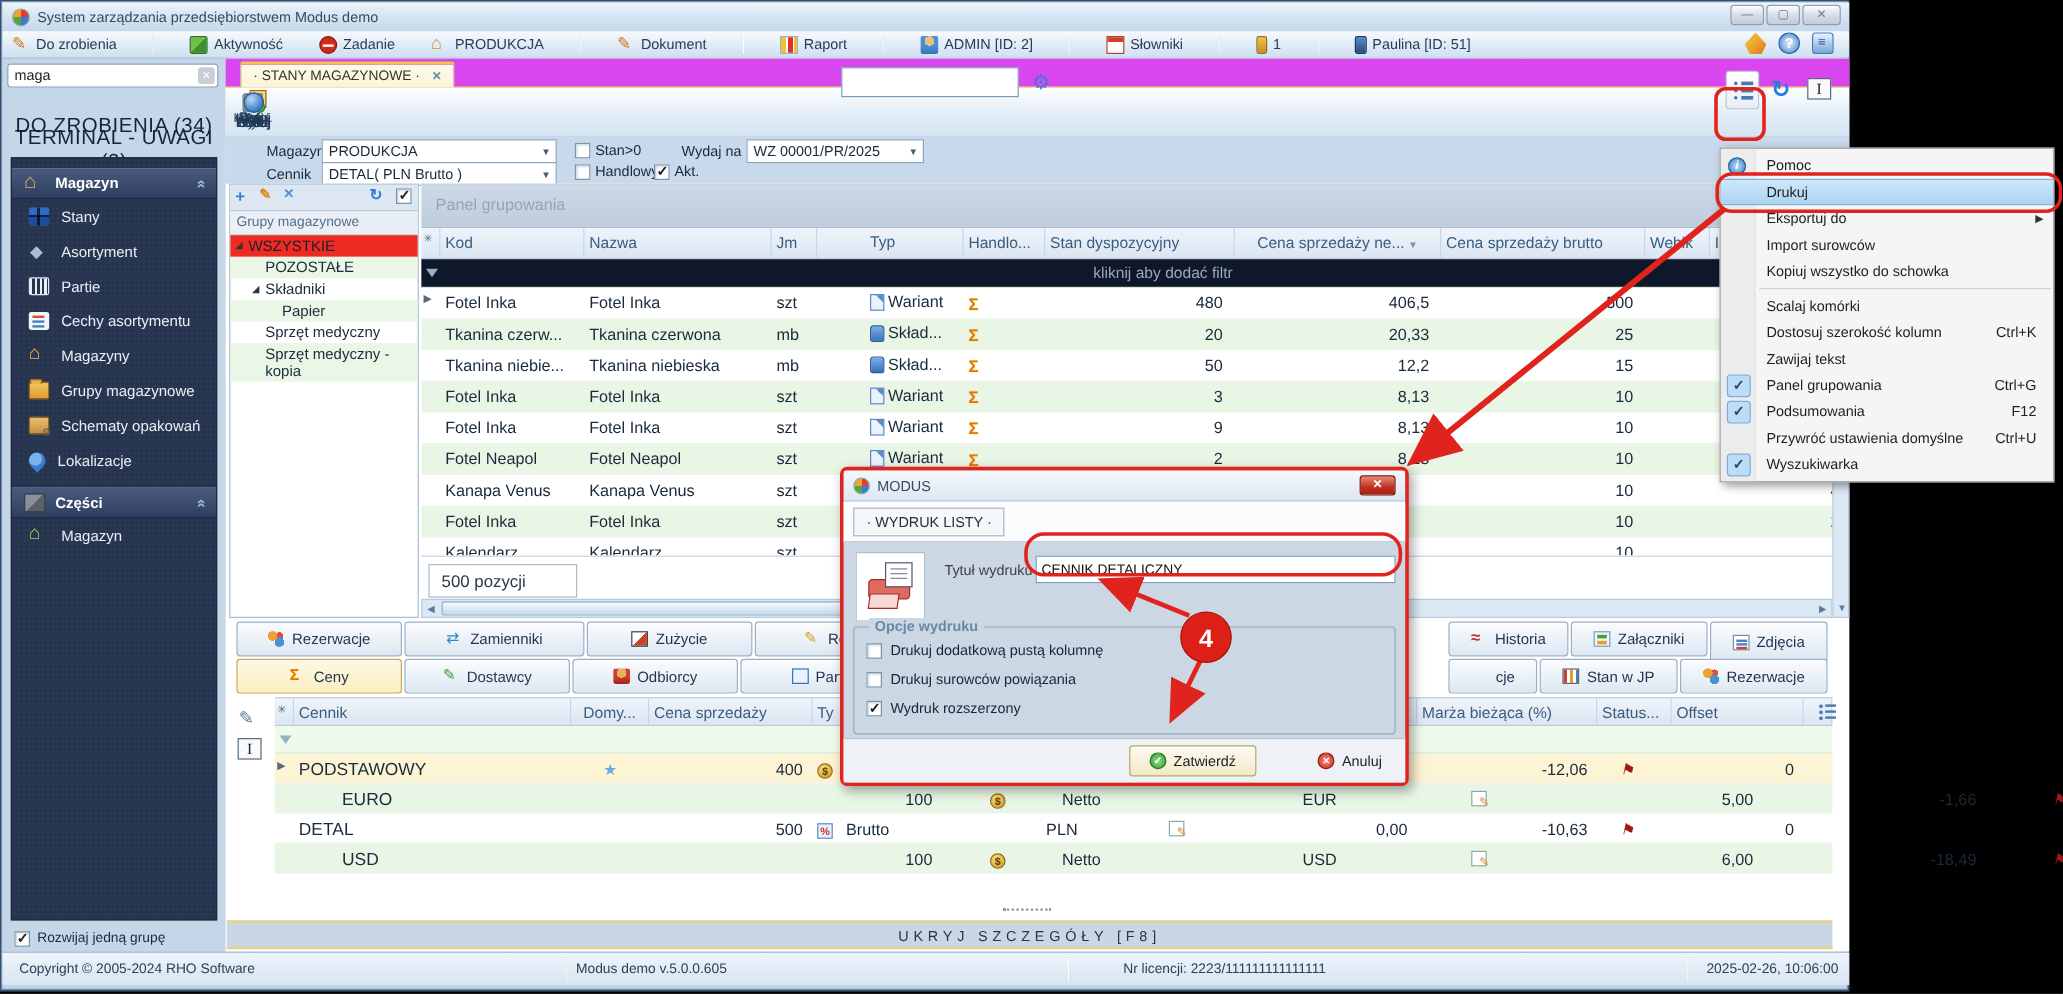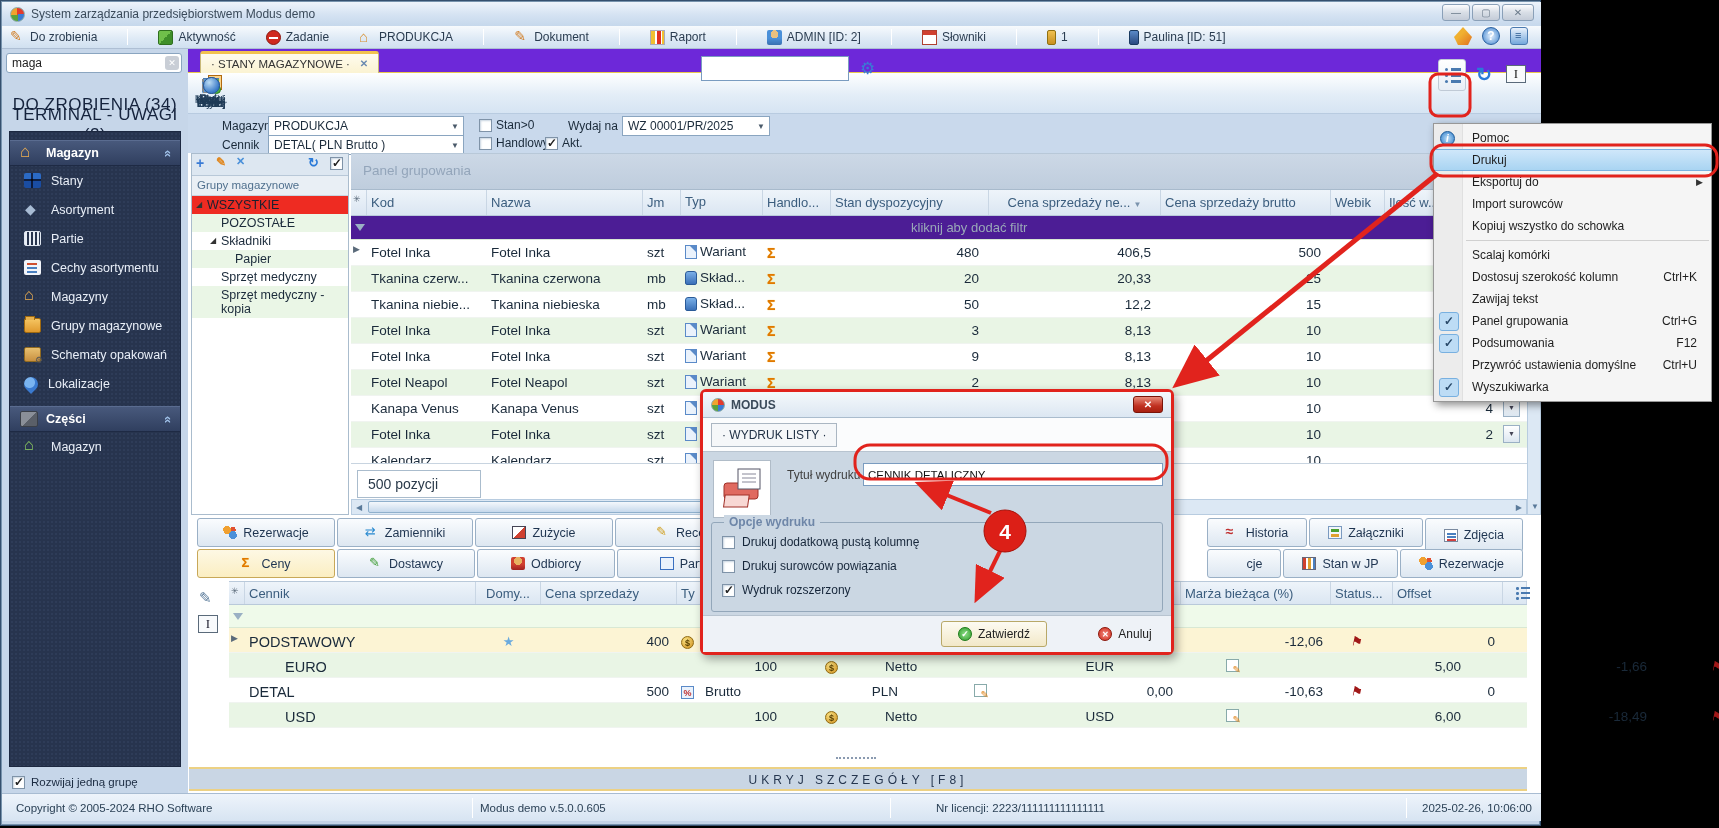--- a/index.html
+++ b/index.html
@@ -65,21 +65,21 @@
   .sii.i-pack::after { content:"⚙"; position:absolute; right:-3px; bottom:-4px; font-size:9px; color:#555; }
   .sii.i-pin { background:radial-gradient(circle at 50% 35%,#7ab4f0 0 5px,#3a7ad0 6px); border-radius:50% 50% 50% 0; transform:rotate(-45deg); width:14px; height:14px; }
   .sii.i-home-g::before { content:"⌂"; color:#8fcf60; font-size:16px; position:absolute; top:-3px; }
   #side-foot { position:absolute; left:0px; top:722px; width:186px; height:22px; display:flex; align-items:center; font-size:11.5px; color:#1a2a40; }
 
   .cb { width:13px; height:13px; background:#fff; border:1px solid #7f93a8; box-shadow:inset 1px 1px 2px #c8d4e0; display:inline-block; position:relative; flex:none; }
   .cb.on::after { content:"✓"; position:absolute; left:1px; top:-2px; font-size:12px; font-weight:bold; color:#222; }
 
   
   #main { left:187px; top:48px; width:1353px; height:744px; background:#fff; }
-  #tabstrip { position:absolute; left:0; top:0; width:1353px; height:24px; background:#6d28d9; border-bottom:1px solid #e8c84e; }
+  #tabstrip { position:absolute; left:0; top:0; width:1353px; height:24px; background:#d946ef; border-bottom:1px solid #e8c84e; }
   #tab-active { position:absolute; left:12px; top:2px; height:22px; padding:0 10px; background:linear-gradient(#fefbee,#fbf3d2); border:1px solid #c8b878; border-bottom:none; border-top:3px solid #f2c24e; border-radius:3px 3px 0 0; display:flex; align-items:center; font-size:11.5px; color:#333; }
   .tab-close { margin-left:10px; color:#6a8ab0; font-size:10px; font-weight:bold; }
   .tab-close::before { content:"✕"; }
   #toolbar { position:absolute; left:0; top:24px; width:1353px; height:41px; background:linear-gradient(#feffff,#e3edf7 55%,#d6e4f3); border-bottom:1px solid #b8cbe0; }
   .tbtn { position:absolute; top:2px; width:46px; height:37px; text-align:center; font-size:10.5px; color:#1f3b57; }
   .tbtn .tbi { display:block; height:21px; margin:1px auto 0; width:22px; position:relative; }
   .tbi.tb-plus::before { content:"+"; color:#3a7bd5; font-size:26px; font-weight:bold; line-height:18px; }
   .tbi.tb-pencil::before { content:"✎"; color:#e08820; font-size:18px; }
   .tbi.tb-copy { border:1px solid #7a9ac0; background:#eef4fa; width:13px; height:15px; margin-top:3px; box-shadow:4px -3px 0 -1px #fff,4px -3px 0 0 #7a9ac0; }
   .tbi.tb-x::before { content:"✕"; color:#4a90d9; font-size:16px; font-weight:bold; }
@@ -119,29 +119,29 @@
   .titem.alt { background:#eaf6e6; }
   .titem.sel { background:#ee2b22; color:#1a2030; }
   .titem .tri { width:11px; font-size:8px; color:#333; flex:none; padding-top:2px; }
   .titem.i1 { padding-left:18px; } .titem.i2 { padding-left:32px; }
 
   
   #grid { position:absolute; left:163px; top:104px; width:1176px; height:310px; background:#fff; border-top:1px solid #b8c8d8; overflow:hidden; }
   #grouppanel { height:36px; background:linear-gradient(#ccd8e6,#bfcddd); border-bottom:1px solid #a8bacc; font-size:13.5px; color:#93a5ba; padding:9px 0 0 12px; }
   .ghead { height:26px; display:flex; background:linear-gradient(#eef4fa,#dbe6f2); border-bottom:1px solid #b9c9da; font-size:13px; color:#3b5d7e; }
   .ghead .c { border-right:1px solid #c9d6e4; padding:5px 4px 0 4px; white-space:nowrap; overflow:hidden; position:relative; }
-  .gfilter { height:24px; background:#4c1d95; border-bottom:1px solid #d8e8d4; position:relative; }
+  .gfilter { height:24px; background:#0f172a; border-bottom:1px solid #d8e8d4; position:relative; }
   .gfunnel { position:absolute; left:4px; top:8px; width:0; height:0; border:5px solid transparent; border-top:7px solid #9ab0c4; }
   #filter-hint { position:absolute; left:560px; top:4px; font-size:13px; color:#9aa8b8; }
   .grow { height:26px; display:flex; font-size:13.5px; color:#1a2a3a; border-bottom:1px solid #f0f4f0; background:#fff; }
   .grow.alt { background:#e9f5e5; }
   .c { flex:none; padding:5px 4px 0 4px; white-space:nowrap; overflow:hidden; }
   .c.gut { width:16px; padding:4px 0 0 2px; font-size:9px; color:#5a6a7a; }
   .c.kod { width:120px; } .c.naz { width:156px; } .c.jm { width:38px; }
-  .c.typ { width:82px; display:flex; gap:3px; padding-top:4px; }
+  .c.typ { width:82px; display:flex; gap:3px; padding-top:4px;margin-left:40px; }
   .c.han { width:68px; } .c.stan { width:158px; } .c.net { width:172px;text-align:center; } .c.bru { width:170px; }
   .c.web { width:54px; } .c.ilo { width:118px; }
   .c.num { text-align:right; padding-right:10px; }
   .tic { width:12px; height:14px; flex:none; display:inline-block; position:relative; margin-top:1px; }
   .tic.tic-doc { background:#eaf2fc; border:1px solid #5a8ac8; }
   .tic.tic-doc::before { content:""; position:absolute; right:0; top:0; border:3px solid #5a8ac8; border-left-color:transparent; border-bottom-color:transparent; }
   .tic.tic-cyl { background:linear-gradient(#7ab0e8,#3a70b8); border-radius:3px 3px 2px 2px; border:1px solid #2a5a98; }
   .sigma { color:#e07800; font-weight:bold; font-size:14px; text-shadow:0 0 1px #f8c040; }
   .ddmini { width:17px; height:18px; margin-top:3px; border:1px solid #9ab0c4; background:linear-gradient(#fff,#dce6f0); font-size:7px; color:#445; text-align:center; line-height:16px; display:none; flex:none; }
   .ddmini.show { display:block; }
@@ -214,21 +214,21 @@
 
   
   #gripdots { position:absolute; left:648px; top:708px; width:40px; border-top:2px dotted #8a9ab0; }
   #hidebar { position:absolute; left:1px; top:718px; width:1338px; height:24px; background:#c9d6e4; border-top:2px solid #ecd184; border-bottom:2px solid #ecd184; text-align:center; font-size:12px; color:#25364f; letter-spacing:4px; padding-top:4px; }
   #statusbar { left:1px; top:792px; width:1539px; height:28px; background:linear-gradient(#eef4fb,#d7e4f2); border-top:1px solid #a8bcd2; font-size:11.5px; color:#2c4257; }
   .st-sep { position:absolute; top:4px; width:1px; height:20px; background:#b0c0d2; border-right:1px solid #fff; }
   .st-txt { position:absolute; top:8px; white-space:nowrap; }
 
   
   #dialog { left:700px; top:389px; width:474px; height:266px; border:3px solid #e1231d; border-radius:6px; background:#cbd7e3; box-shadow:3px 4px 10px rgba(0,0,0,.35); z-index:40; }
-  #dlg-title { height:26px; background:linear-gradient(#f4f8fb,#dce7f2); border-bottom:1px solid #aabccd; display:flex; align-items:center; border-radius:2px 2px 0 0;font-weight:bold; }
+  #dlg-title { height:26px; background:linear-gradient(#f4f8fb,#dce7f2); border-bottom:1px solid #aabccd; display:flex; align-items:center; border-radius:2px 2px 0 0; }
   #dlg-logo { width:14px; height:14px; margin:0 6px 0 8px; border-radius:50%; background:conic-gradient(#e23b2e 0 25%,#3a7bd5 0 50%,#59a33c 0 75%,#f0a32e 0); border:1px solid #8aa; }
   #dlg-name { font-size:12px; color:#3a4a5a; }
   #dlg-close { position:absolute; right:8px; top:4px; width:30px; height:17px; background:linear-gradient(#e88a78,#c03020 60%,#a82010); border:1px solid #7a1408; border-radius:3px; color:#fff; font-size:10px; font-weight:bold; text-align:center; line-height:15px; }
   #dlg-strip { height:34px; background:#fbfcfd; border-bottom:1px solid #b8c4d0; position:relative; }
   #dlg-hdrbox { position:absolute; left:8px; top:5px; height:24px; padding:4px 10px 0; border:1px solid #aab6c2; background:#f5f7f9; font-size:12px; color:#223246; }
   #dlg-printer { position:absolute; left:10px; top:68px; width:58px; height:58px; background:#fff; border:1px solid #b0bcc8; }
   #dlg-fldlabel { position:absolute; left:84px; top:76px; font-size:12px; color:#404040; }
   #dlg-field { position:absolute; left:160px; top:71px; width:300px; height:23px; border:1px solid #7a9cc0; background:#fff; font-size:11.5px; padding:0 4px; color:#111; }
   #dlg-group { position:absolute; left:8px; top:130px; width:452px; height:90px; border:1px solid #93a7ba; border-radius:3px; }
   #dlg-grouplbl { position:absolute; left:12px; top:-8px; background:#cbd7e3; padding:0 5px; font-size:12px; font-weight:bold; color:#6e86a8; }
@@ -783,21 +783,21 @@
         <span class="sar" style="left:3px;top:348px;">▼</span>
       </div>
 
       <div id="dtr1l">
 
           <div class="dtab" style="width:138px;">
             <span class="dti d-res"></span>
             <span>Rezerwacje</span>
           </div>
 
-          <div class="dtab" style="width:136px;align-items:center;">
+          <div class="dtab" style="width:150px;align-items:center;">
             <span class="dti d-swap"></span>
             <span>Zamienniki</span>
           </div>
 
           <div class="dtab" style="width:138px;">
             <span class="dti d-zuz"></span>
             <span>Zużycie</span>
           </div>
 
           <div class="dtab" style="width:138px;">

